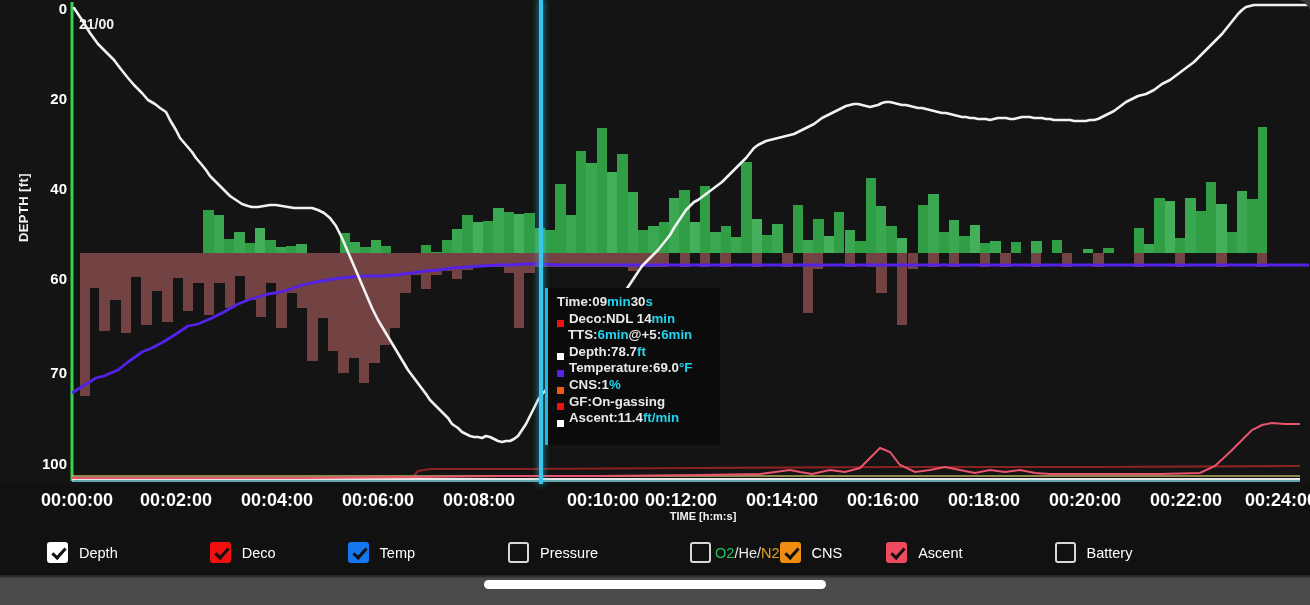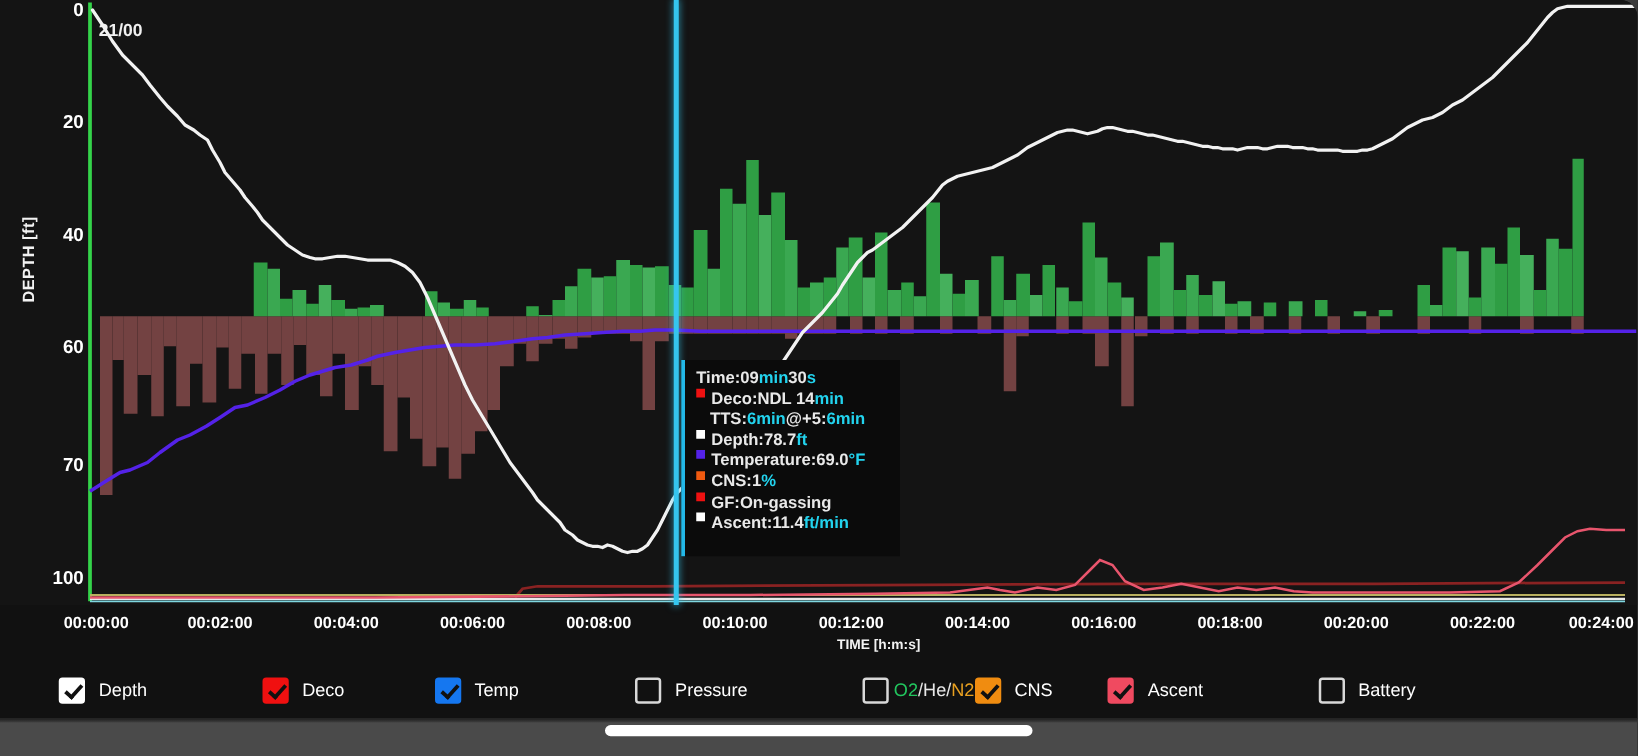--- a/index.html
+++ b/index.html
@@ -32,21 +32,21 @@
     color:#f2f2f2; font-size:11px; font-weight:bold;margin-left:48px;
   }
 
   .ytick{
     position:absolute; right:1243px; width:60px; text-align:right;
     color:#ffffff; font-size:15px; font-weight:bold;
     transform:translateY(-50%); white-space:nowrap;
   }
   .xtick{
     position:absolute; top:490px; width:120px; margin-left:-60px;
-    text-align:center; color:#ffffff; font-size:13px; font-weight:bold;
+    text-align:center; color:#ffffff; font-size:18px; font-weight:bold;
     white-space:nowrap;
   }
 
   #gas-label{
     position:absolute; left:79px; top:16px;
     color:#f0f0f0; font-size:14px; font-weight:bold;
   }
 
   
   #plot-svg{ position:absolute; left:0; top:0; width:1310px; height:484px; }
@@ -58,21 +58,21 @@
   }
 
   
   #tooltip{
     position:absolute; left:545px; top:288px; width:175px; height:157px;
     background:#0b0b0b; border-left:3px solid #23b8e8;
     padding:6px 8px 6px 9px;
     font-size:13.3px; font-weight:bold; line-height:16.6px;
     color:#e9e9e9; white-space:nowrap;
   }
-  .tl-row{ display:flex; align-items:flex-start; height:16.6px; }
+  .tl-row{ display:flex; align-items:flex-end; height:16.6px; }
   .sw{ display:inline-block; width:7px; height:7px; margin-right:5px; flex:0 0 auto; }
   .cy{ color:#22d3ee; }
   .indent{ padding-left:11px; }
 
   
   #legend{
     position:absolute; left:0; top:530px; width:1310px; height:45px;
     display:flex; align-items:center;
   }
   .lg-item{ display:flex; align-items:center; }
@@ -118,21 +118,21 @@
     <div class="ytick" style="top:188px">40</div>
     <div class="ytick" style="top:278px">60</div>
     <div class="ytick" style="top:372px">70</div>
     <div class="ytick" style="top:463px">100</div>
 
     <div class="xtick" style="left:77px">00:00:00</div>
     <div class="xtick" style="left:176px">00:02:00</div>
     <div class="xtick" style="left:277px">00:04:00</div>
     <div class="xtick" style="left:378px">00:06:00</div>
     <div class="xtick" style="left:479px">00:08:00</div>
-    <div class="xtick" style="left:588px">00:10:00</div>
+    <div class="xtick" style="left:603px">00:10:00</div>
     <div class="xtick" style="left:681px">00:12:00</div>
     <div class="xtick" style="left:782px">00:14:00</div>
     <div class="xtick" style="left:883px">00:16:00</div>
     <div class="xtick" style="left:984px">00:18:00</div>
     <div class="xtick" style="left:1085px">00:20:00</div>
     <div class="xtick" style="left:1186px">00:22:00</div>
     <div class="xtick" style="left:1281px">00:24:00</div>
 
     <div id="gas-label">21/00</div>
 

